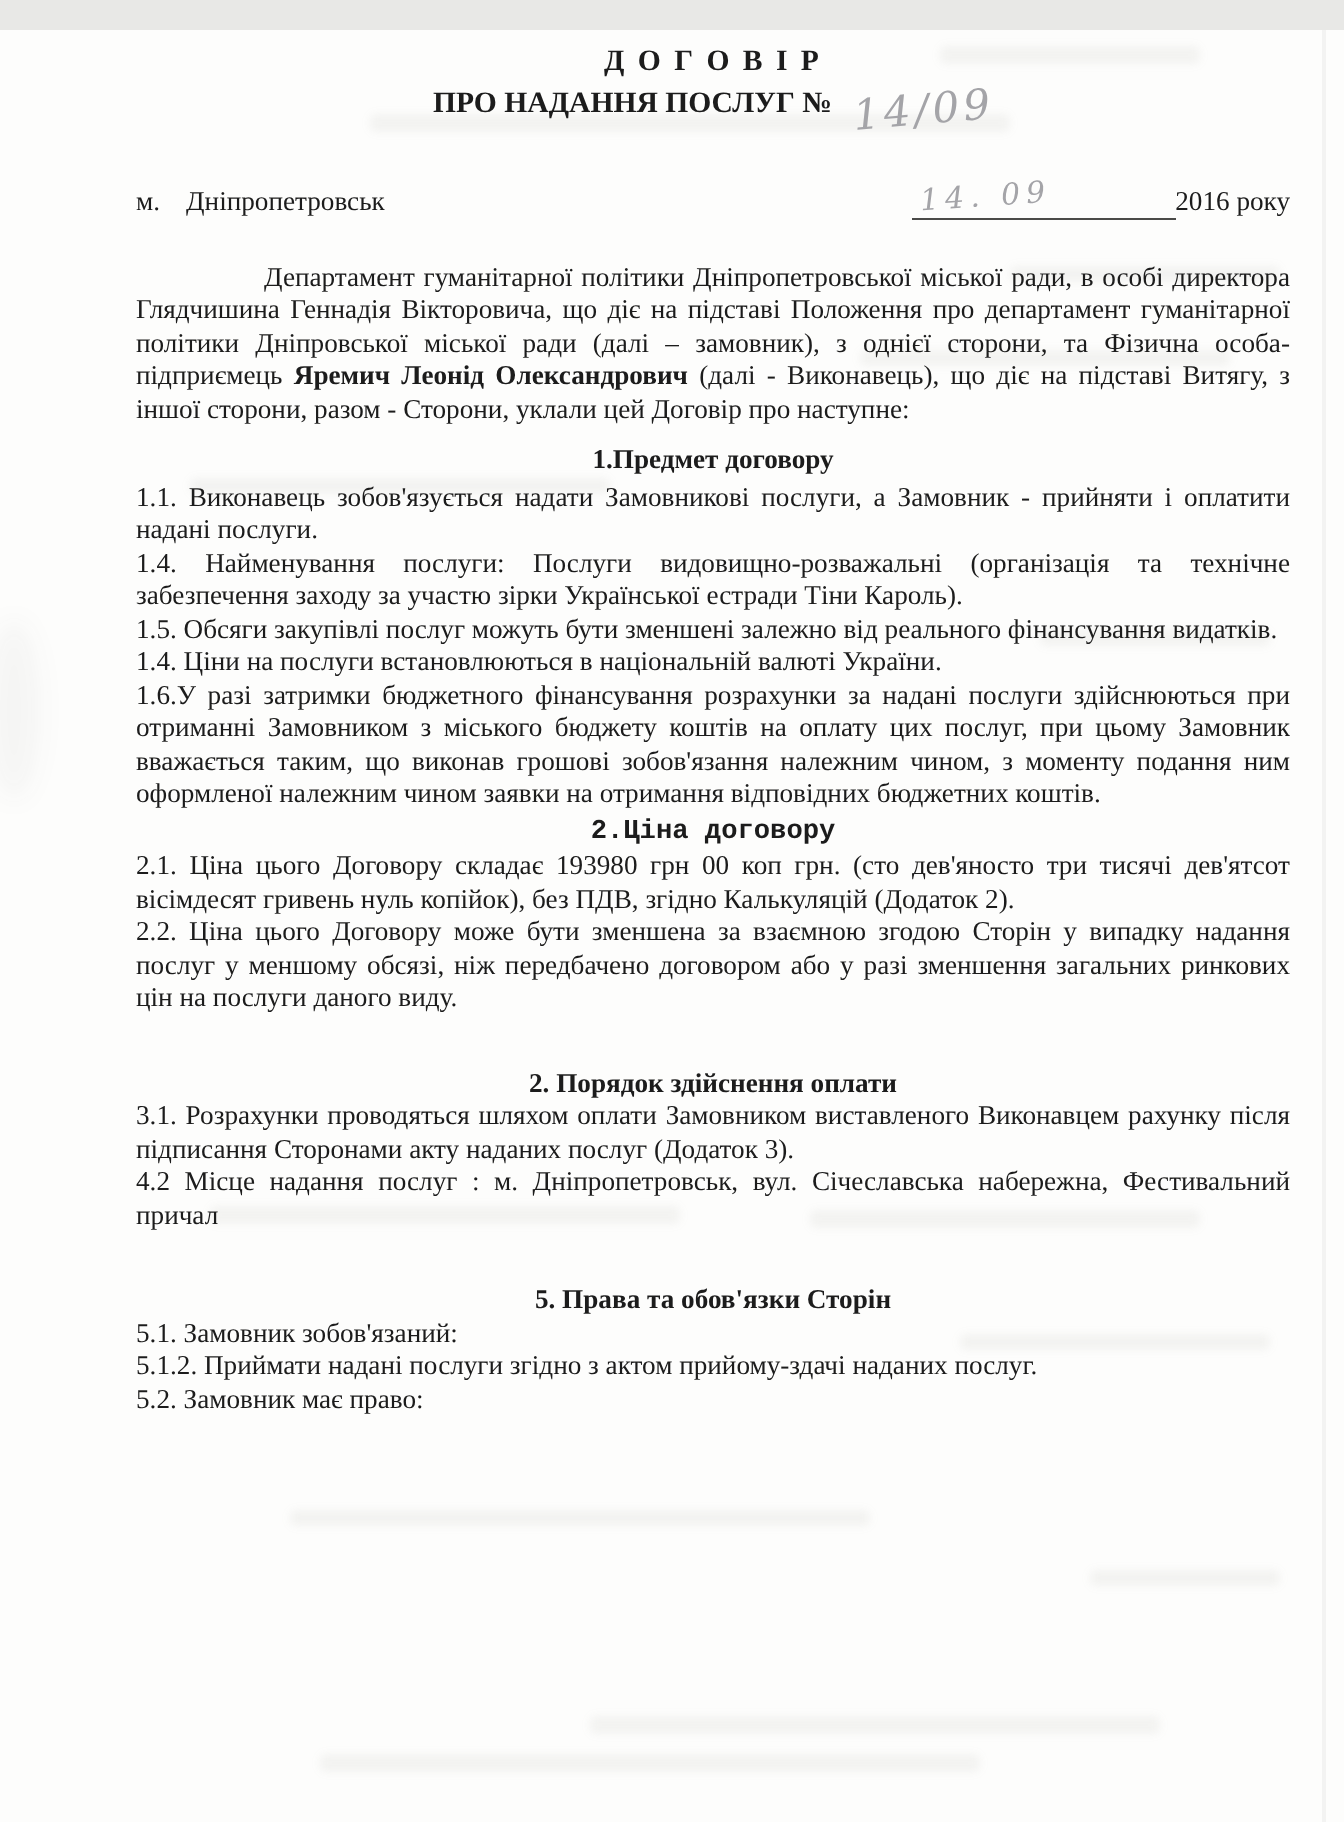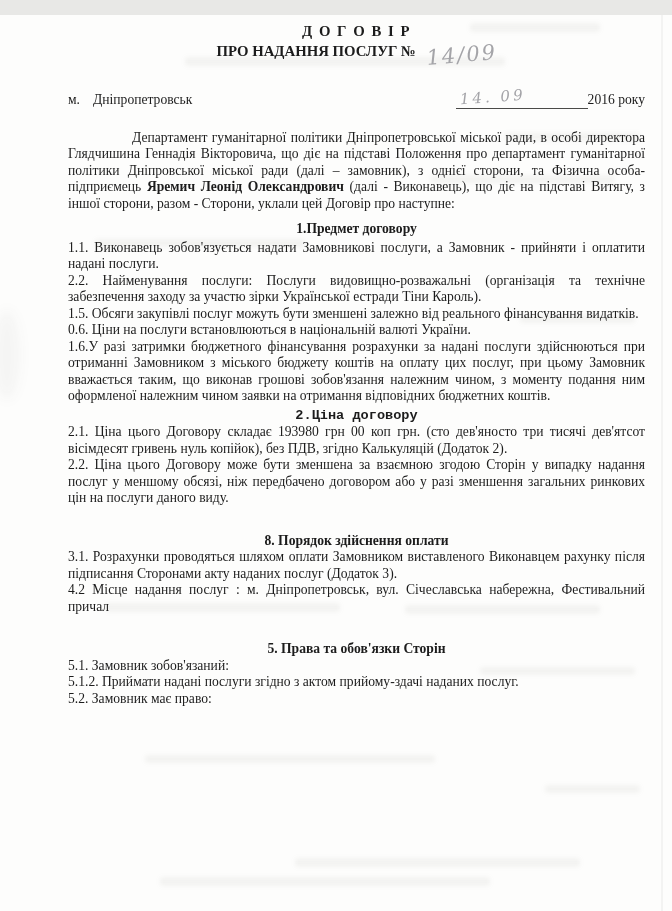--- a/index.html
+++ b/index.html
@@ -110,30 +110,30 @@
         <span class="date-underline"><span class="hand date-hand">14. 09</span></span>
         <span>2016 року</span>
       </span>
     </div>
 
     <p class="preamble"><span>Департамент гуманітарної політики Дніпропетровської міської ради, в особі директора Глядчишина Геннадія Вікторовича, що діє на підставі Положення про департамент гуманітарної політики Дніпровської міської ради (далі – замовник), з однієї сторони, та Фізична особа-підприємець </span><span class="bold-name">Яремич Леонід Олександрович</span><span> (далі - Виконавець), що діє на підставі Витягу, з іншої сторони, разом - Сторони, уклали цей Договір про наступне:</span></p>
 
     <div class="section-heading mt-sec1">1.Предмет договору</div>
     <div class="gap-after-heading"></div>
     <p class="clause">1.1. Виконавець зобов'язується надати Замовникові послуги, а Замовник - прийняти і оплатити надані послуги.</p>
-    <p class="clause">2.2. Найменування послуги: Послуги видовищно-розважальні (організація та технічне забезпечення заходу за участю зірки Української естради Тіни Кароль).</p>
+    <p class="clause">1.4. Найменування послуги: Послуги видовищно-розважальні (організація та технічне забезпечення заходу за участю зірки Української естради Тіни Кароль).</p>
     <p class="clause">1.5. Обсяги закупівлі послуг можуть бути зменшені залежно від реального фінансування видатків.</p>
-    <p class="clause">0.6. Ціни на послуги встановлюються в національній валюті України.</p>
+    <p class="clause">1.4. Ціни на послуги встановлюються в національній валюті України.</p>
     <p class="clause">1.6.У разі затримки бюджетного фінансування розрахунки за надані послуги здійснюються при отриманні Замовником з міського бюджету коштів на оплату цих послуг, при цьому Замовник вважається таким, що виконав грошові зобов'язання належним чином, з моменту подання ним оформленої належним чином заявки на отримання відповідних бюджетних коштів.</p>
 
     <div class="section-heading mt-sec2">2.Ціна договору</div>
     <p class="clause">2.1. Ціна цього Договору складає 193980 грн 00 коп грн. (сто дев'яносто три тисячі дев'ятсот вісімдесят гривень нуль копійок), без ПДВ, згідно Калькуляцій (Додаток 2).</p>
     <p class="clause">2.2. Ціна цього Договору може бути зменшена за взаємною згодою Сторін у випадку надання послуг у меншому обсязі, ніж передбачено договором або у разі зменшення загальних ринкових цін на послуги даного виду.</p>
 
-    <div class="section-heading mt-sec3">8. Порядок здійснення оплати</div>
+    <div class="section-heading mt-sec3">2. Порядок здійснення оплати</div>
     <p class="clause">3.1. Розрахунки проводяться шляхом оплати Замовником виставленого Виконавцем рахунку після підписання Сторонами акту наданих послуг (Додаток 3).</p>
 
     <p class="clause">4.2 Місце надання послуг : м. Дніпропетровськ, вул. Січеславська набережна, Фестивальний причал</p>
 
     <div class="section-heading mt-sec5">5. Права та обов'язки Сторін</div>
     <p class="clause">5.1. Замовник зобов'язаний:</p>
     <p class="clause">5.1.2. Приймати надані послуги згідно з актом прийому-здачі наданих послуг.</p>
     <p class="clause">5.2. Замовник має право:</p>
 
   </div>

